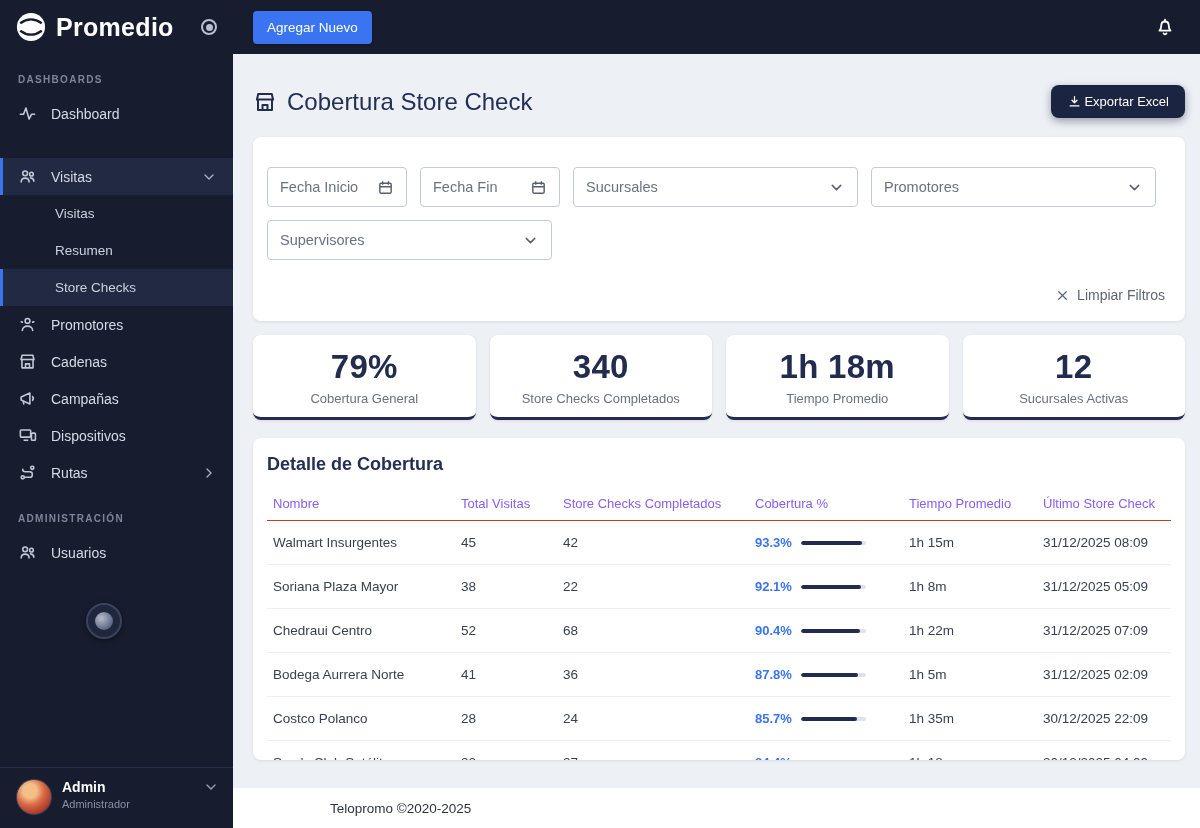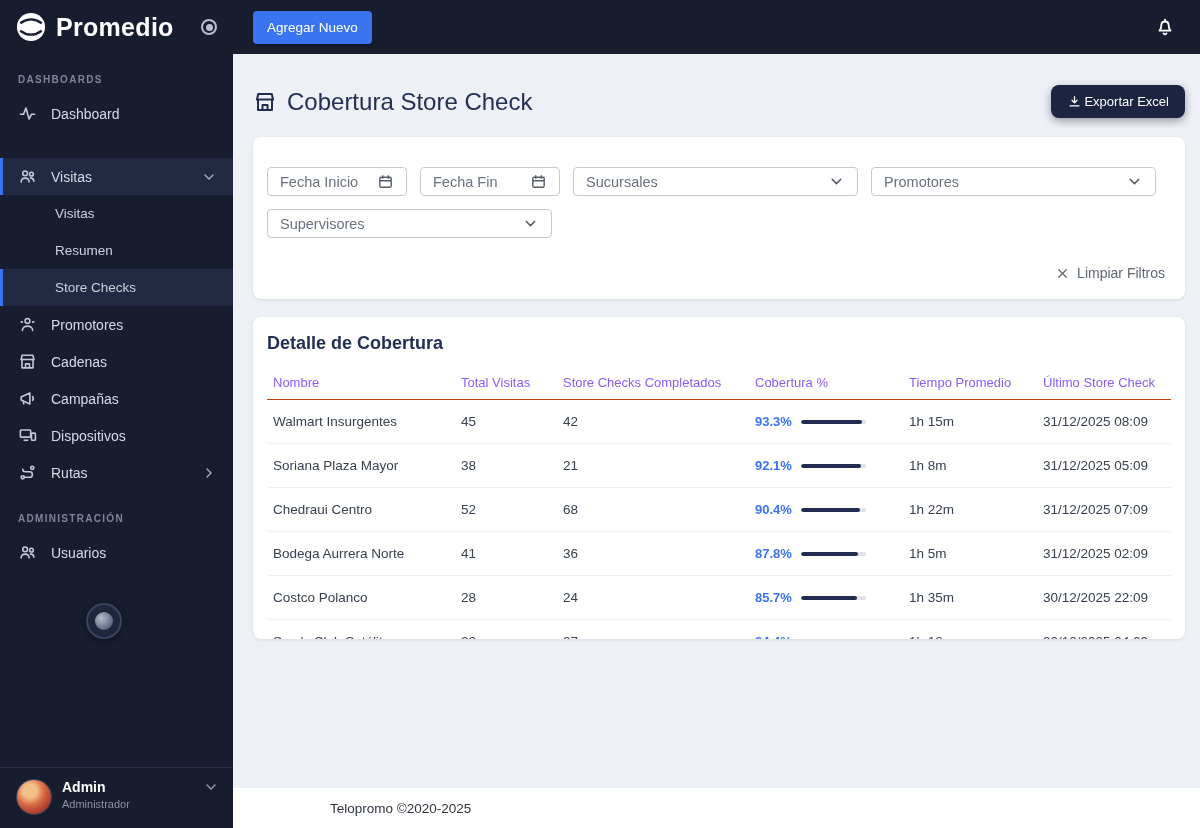--- a/index.html
+++ b/index.html
@@ -88,21 +88,21 @@
   }
   .btn-export svg { width:15px; height:15px; }
 
   .card { background:#fff; border-radius:8px; box-shadow:0 1px 3px rgba(25,35,65,.10); }
 
   .filters-card { margin-top:19px; padding:16px 14px 16px; }
   .filters-title { display:flex; align-items:center; gap:9px; font-size:16px; font-weight:700; color:#232f54; }
   .filters-title svg { width:17px; height:17px; color:#222c4e; }
   .fields { display:flex; flex-wrap:wrap; gap:13px; margin-top:14px; }
   .field {
-    height:29px; border:1px solid #c6cad3; border-radius:4px; background:#fff;
+    height:40px; border:1px solid #c6cad3; border-radius:4px; background:#fff;
     display:flex; align-items:center; padding:0 12px; cursor:pointer;
     color:#6a7280; font-size:14.5px;
   }
   .field.date { width:140px; }
   .field.select { width:285px; }
   .field .ficon { margin-left:auto; color:#565d6b; }
   .field .ficon svg { width:17px; height:17px; }
   .clear-row {
     display:flex; justify-content:flex-end; align-items:center; gap:7px;
     color:#5f6673; font-size:14px; padding:27px 6px 2px; cursor:pointer;
@@ -354,20 +354,38 @@
       <div class="clear-row">
         <span>
           <svg viewBox="0 0 24 24" fill="none" stroke="currentColor" stroke-width="2" stroke-linecap="round">
               <path d="M6 6l12 12M18 6L6 18"></path>
             </svg>
         </span>
         <span>Limpiar Filtros</span>
       </div>
     </div>
 
+    <div class="stats">
+      <div class="card stat-card">
+        <div class="stat-value">79%</div>
+        <div class="stat-label">Cobertura General</div>
+      </div>
+      <div class="card stat-card">
+        <div class="stat-value">340</div>
+        <div class="stat-label">Store Checks Completados</div>
+      </div>
+      <div class="card stat-card">
+        <div class="stat-value">1h 18m</div>
+        <div class="stat-label">Tiempo Promedio</div>
+      </div>
+      <div class="card stat-card">
+        <div class="stat-value">12</div>
+        <div class="stat-label">Sucursales Activas</div>
+      </div>
+    </div>
 
     <div class="card table-card">
       <div class="table-title">Detalle de Cobertura</div>
       <table>
         <colgroup>
           <col style="width:188px">
             <col style="width:102px">
             <col style="width:192px">
           <col style="width:154px">
             <col style="width:134px">
@@ -388,21 +406,21 @@
             <td>Walmart Insurgentes</td>
             <td>45</td>
             <td>42</td>
             <td><span class="pct">93.3%</span><span class="bar"><i style="width: 93.3%;"></i></span></td>
             <td>1h 15m</td>
             <td>31/12/2025 08:09</td>
           </tr>
           <tr>
             <td>Soriana Plaza Mayor</td>
             <td>38</td>
-            <td>21</td>
+            <td>22</td>
             <td><span class="pct">92.1%</span><span class="bar"><i style="width: 92.1%;"></i></span></td>
             <td>1h 8m</td>
             <td>31/12/2025 05:09</td>
           </tr>
           <tr>
             <td>Chedraui Centro</td>
             <td>52</td>
             <td>68</td>
             <td><span class="pct">90.4%</span><span class="bar"><i style="width: 90.4%;"></i></span></td>
             <td>1h 22m</td>

